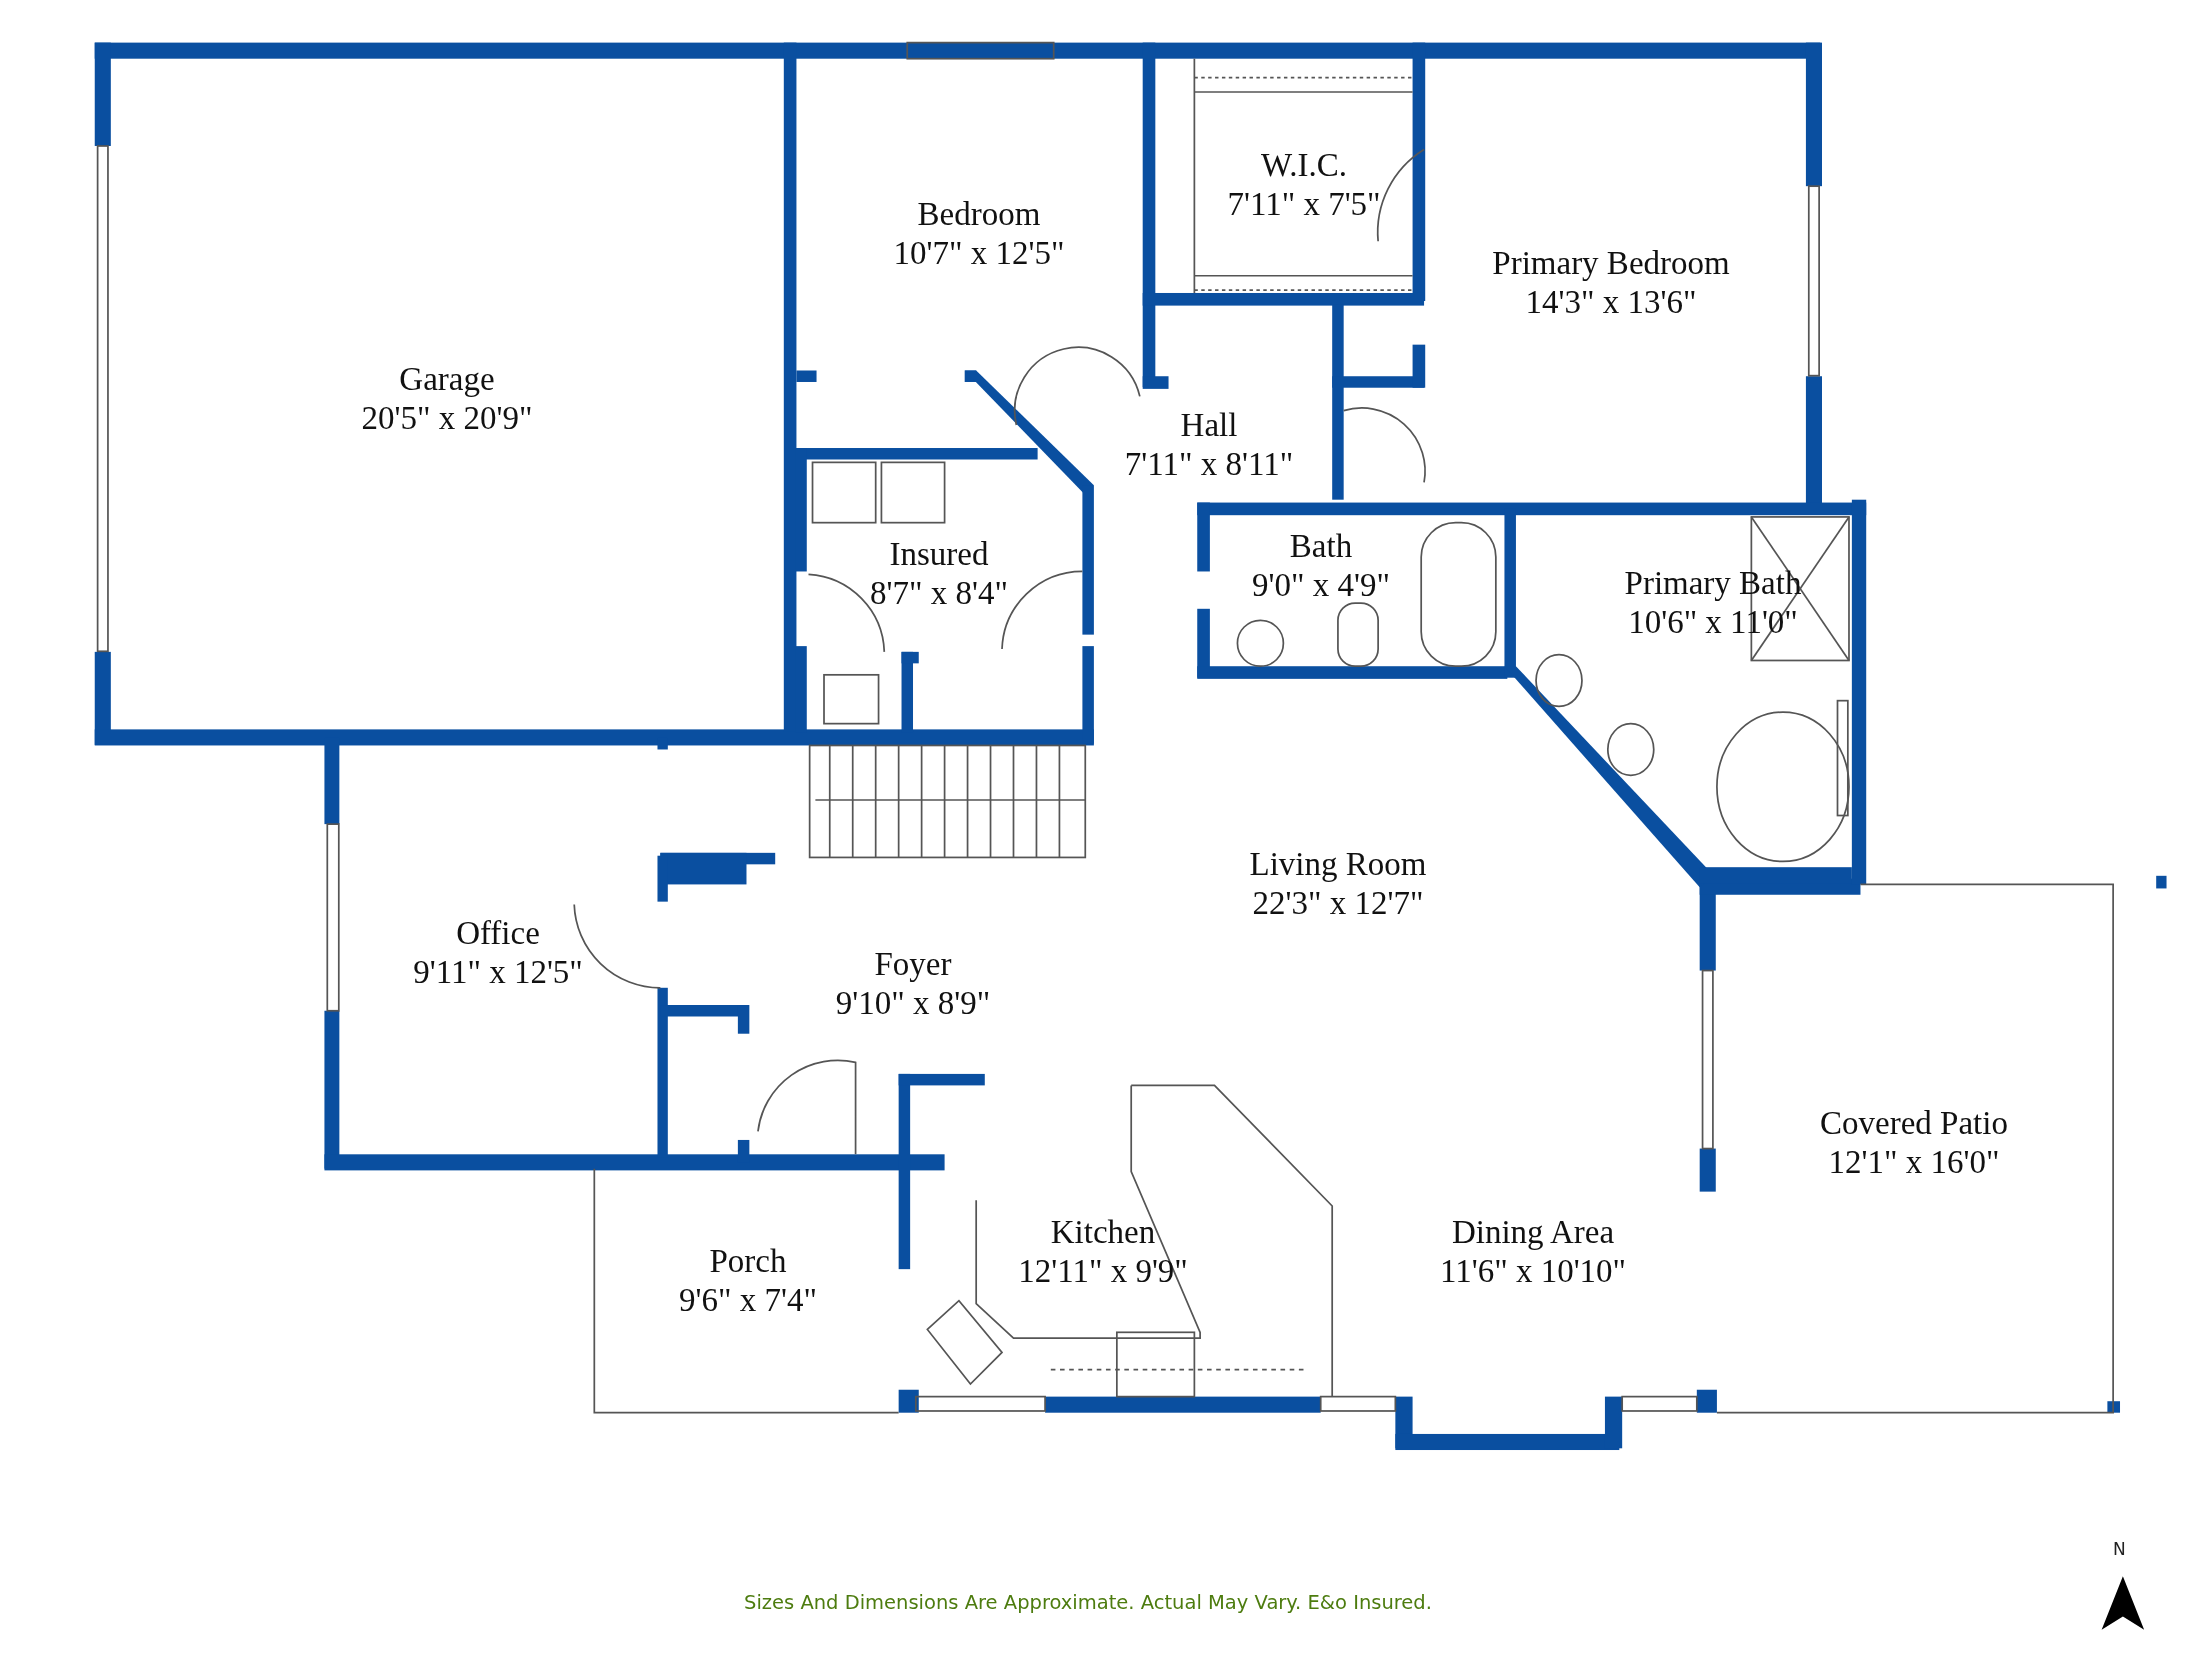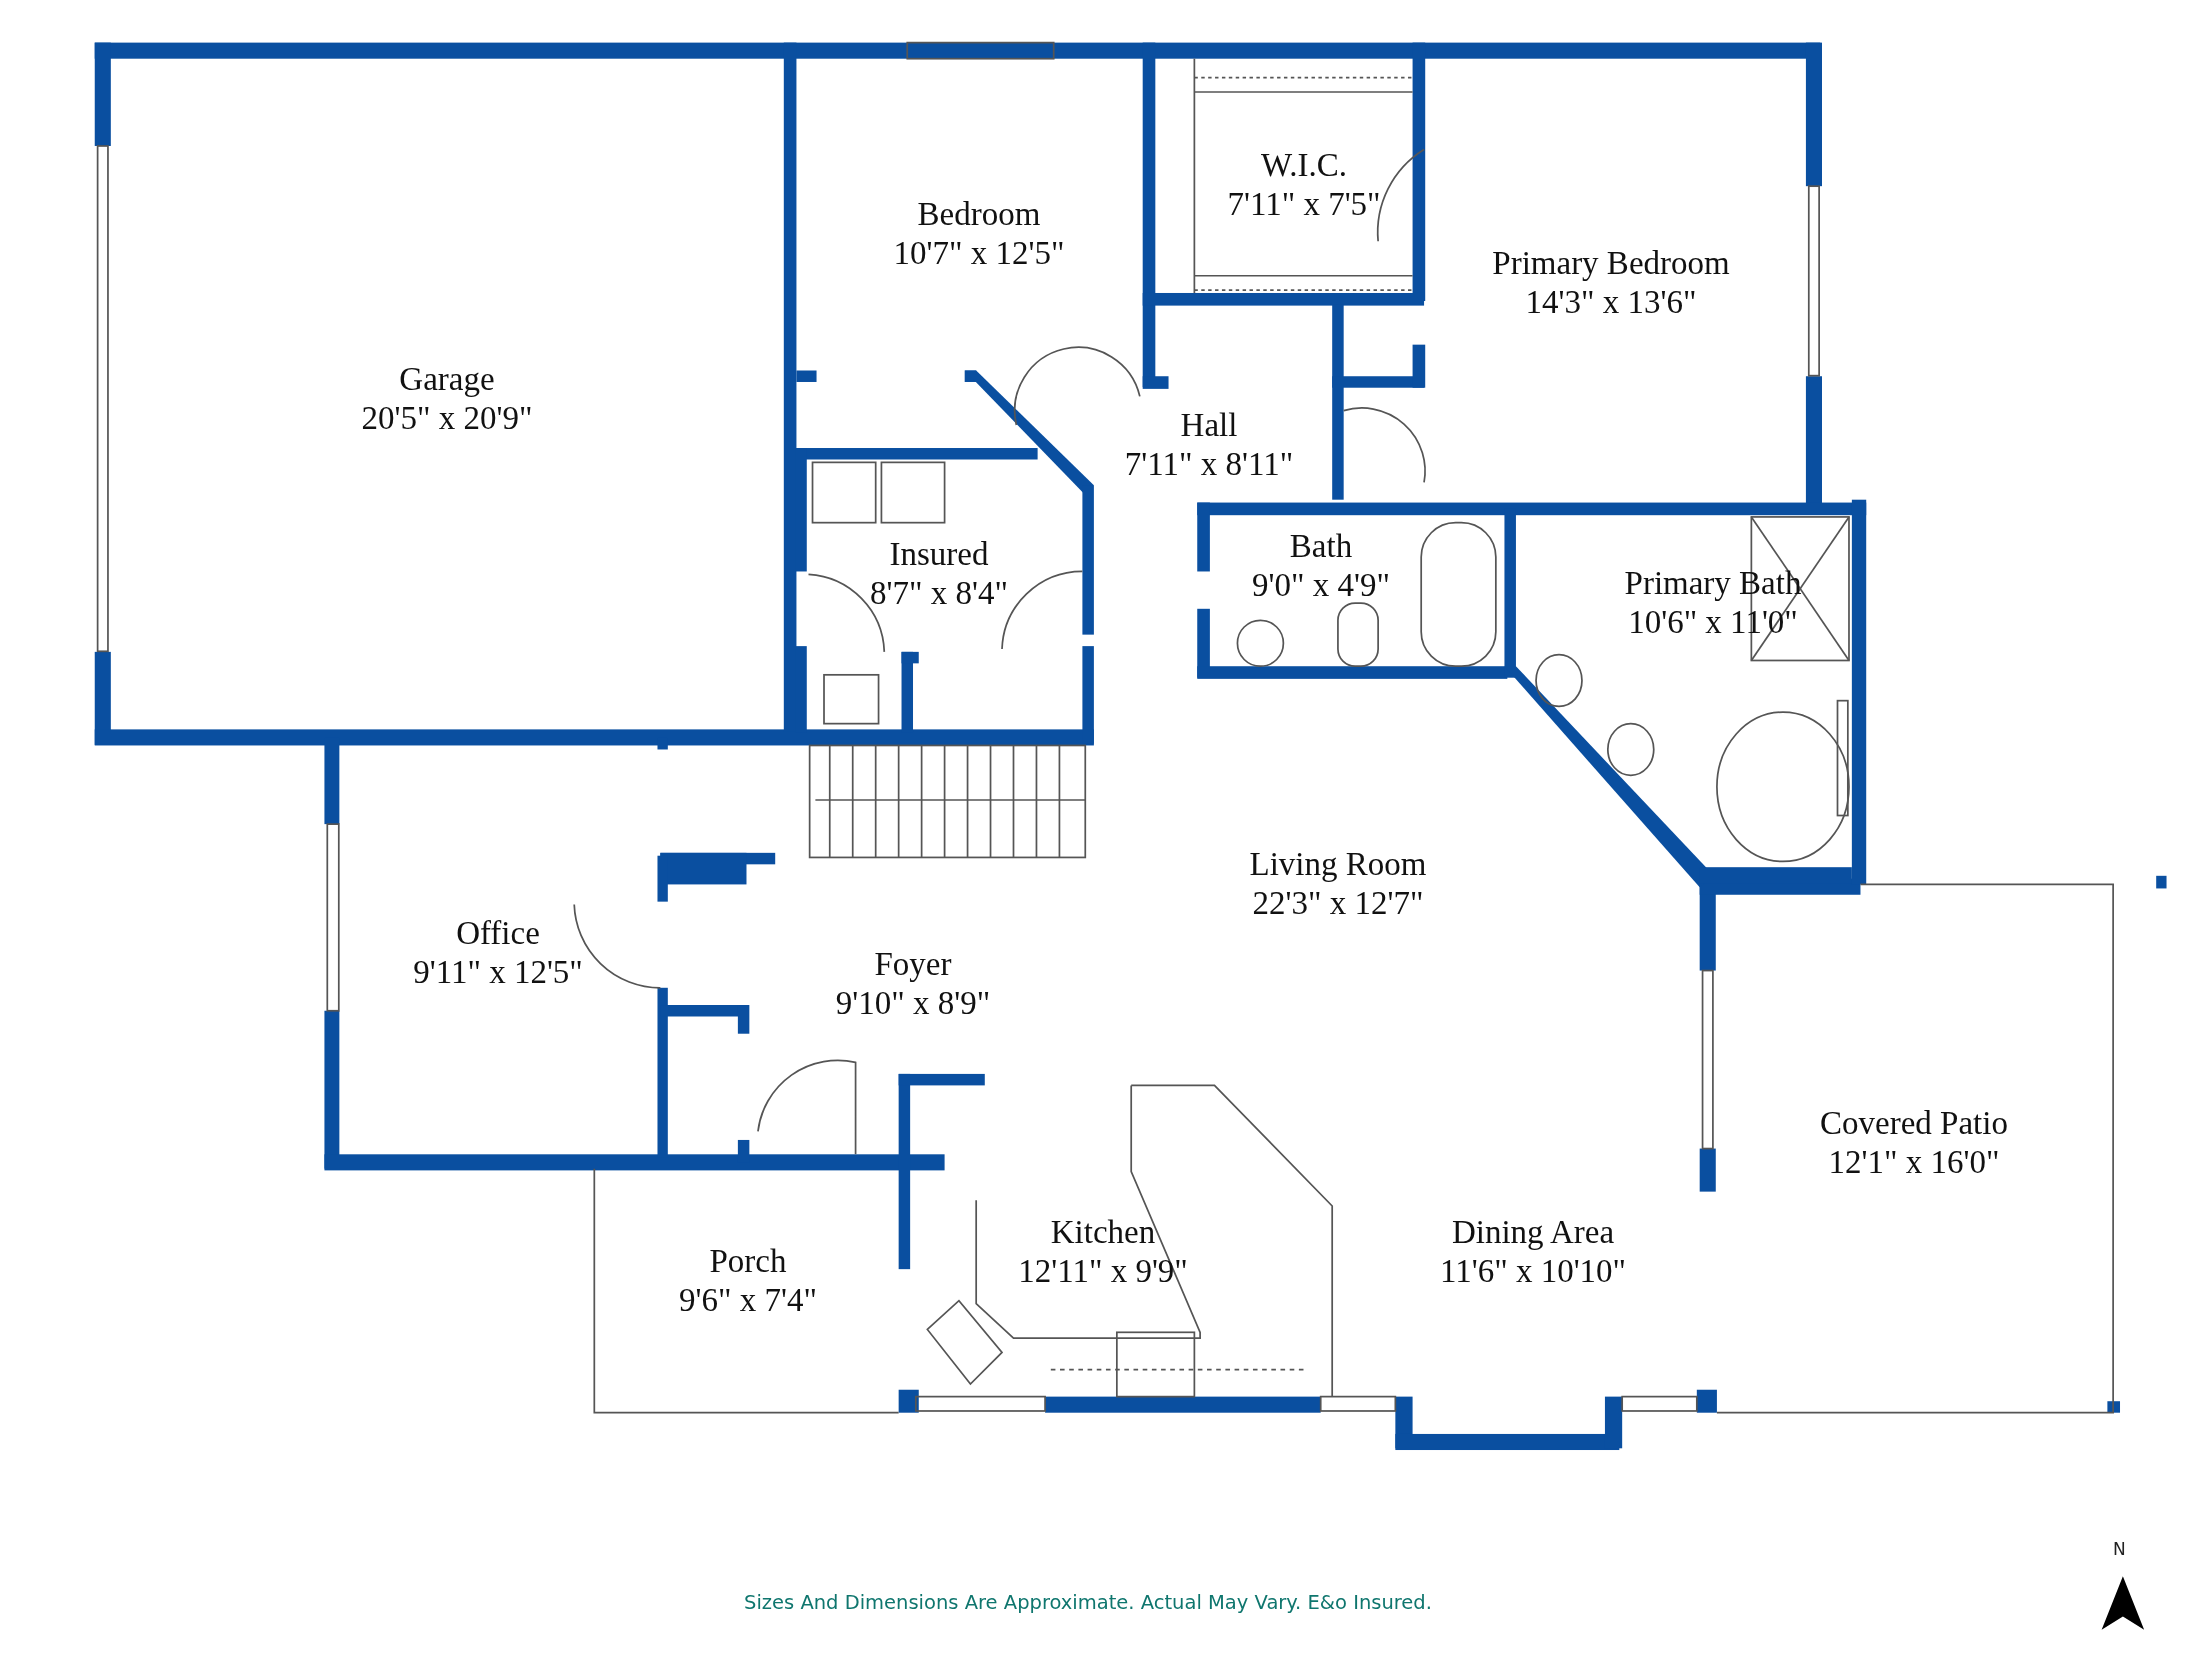--- a/index.html
+++ b/index.html
@@ -1,20 +1,20 @@
 <!DOCTYPE html>
 <html style="font-size:9.2px"><head>
 <meta charset="utf-8">
 <style>
   html, body { margin: 0; padding: 0; background: #ffffff; }
   body { width: 2205px; height: 1654px; position: relative; overflow: hidden; font-family: "DejaVu Sans", sans-serif; }
   #plan { position: absolute; left: 0; top: 0; width: 2205px; height: 1654px; }
   .label { position: absolute; transform: translate(-50%, -50%); text-align: center; color: #111; font-family: Liberation Serif, serif; font-size: 33px; line-height: 39px; white-space: nowrap; }
   .label span { display: block; }
-  .disclaimer { position: absolute; left: 744px; top: 1591px; font-size: 19.5px; color: #0f766e; font-family: "DejaVu Sans", sans-serif; white-space: nowrap; }
+  .disclaimer { position: absolute; left: 744px; top: 1591px; font-size: 19.5px; color: #4d7c0f; font-family: "DejaVu Sans", sans-serif; white-space: nowrap; }
   .compass-n { position: absolute; left: 2113px; top: 1539px; font-size: 17px; color: #222; font-family: "DejaVu Sans", sans-serif; }
 </style>
 </head>
 <body>
 
 <svg id="plan" viewBox="0 0 3840 2880" xmlns="http://www.w3.org/2000/svg">
   <g fill="#0a4fa0" stroke="none">
 
     <rect x="165" y="74" width="3005" height="28"></rect>
 

